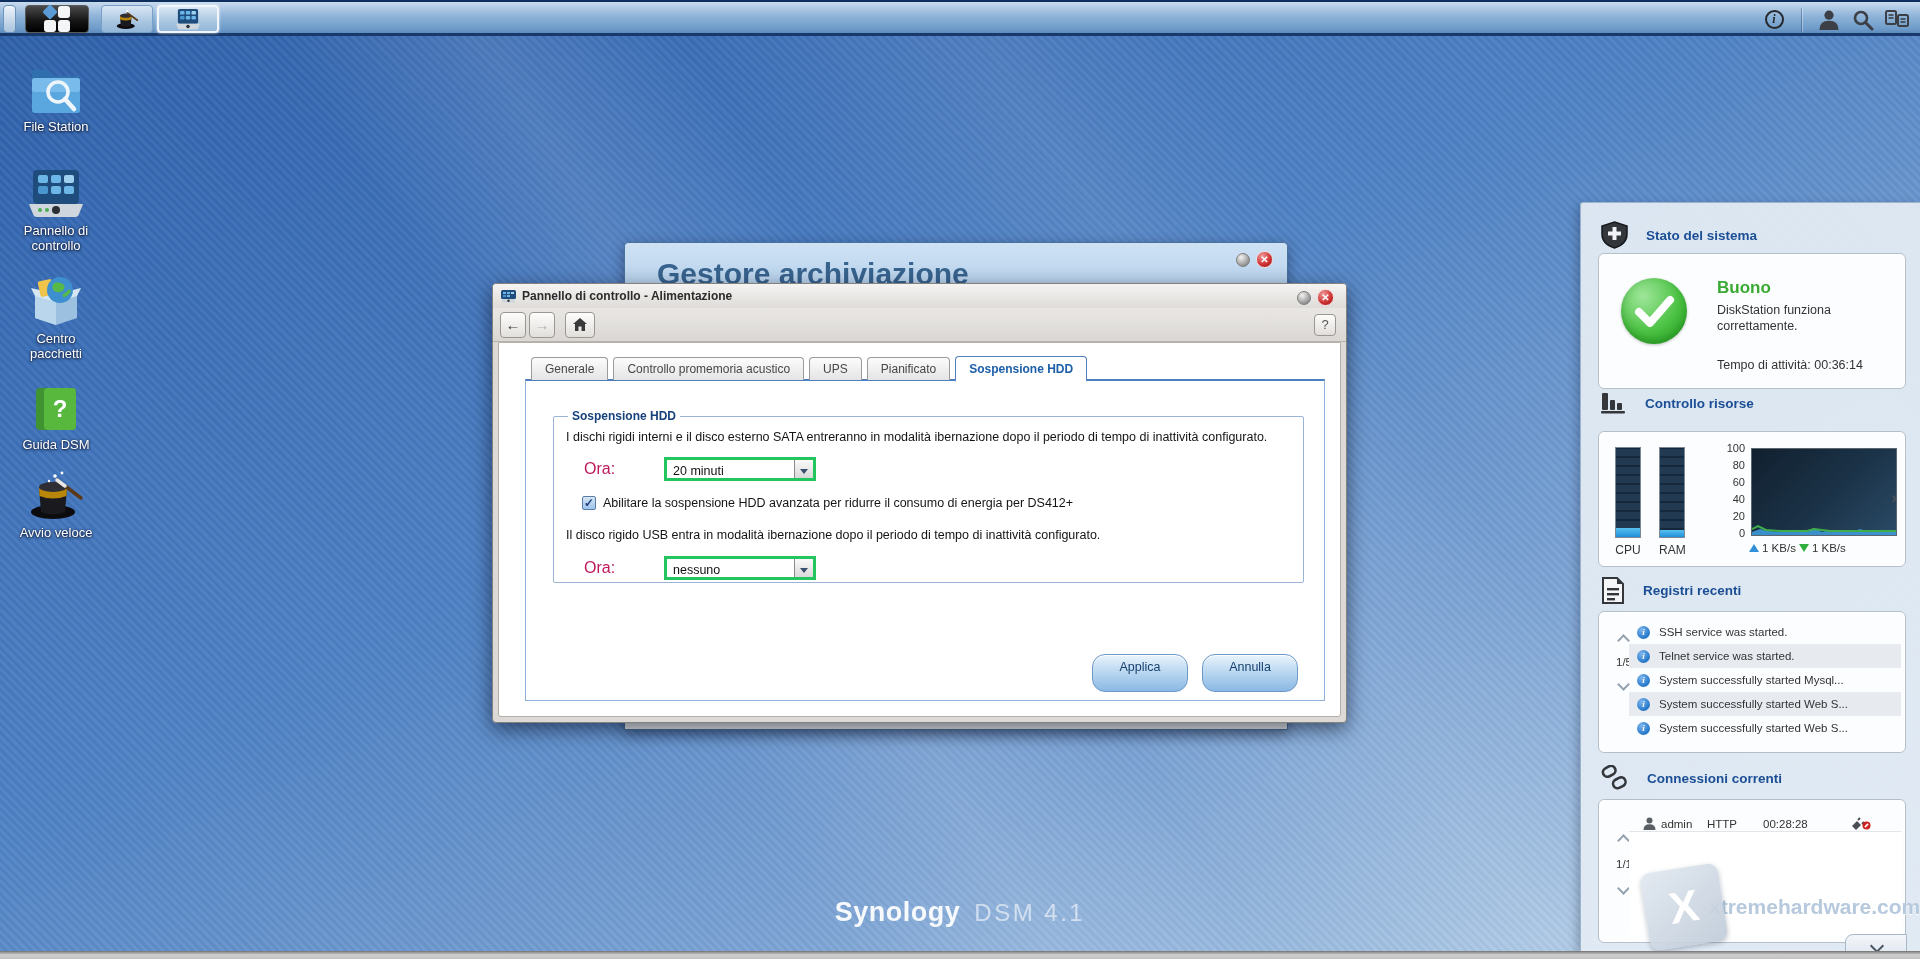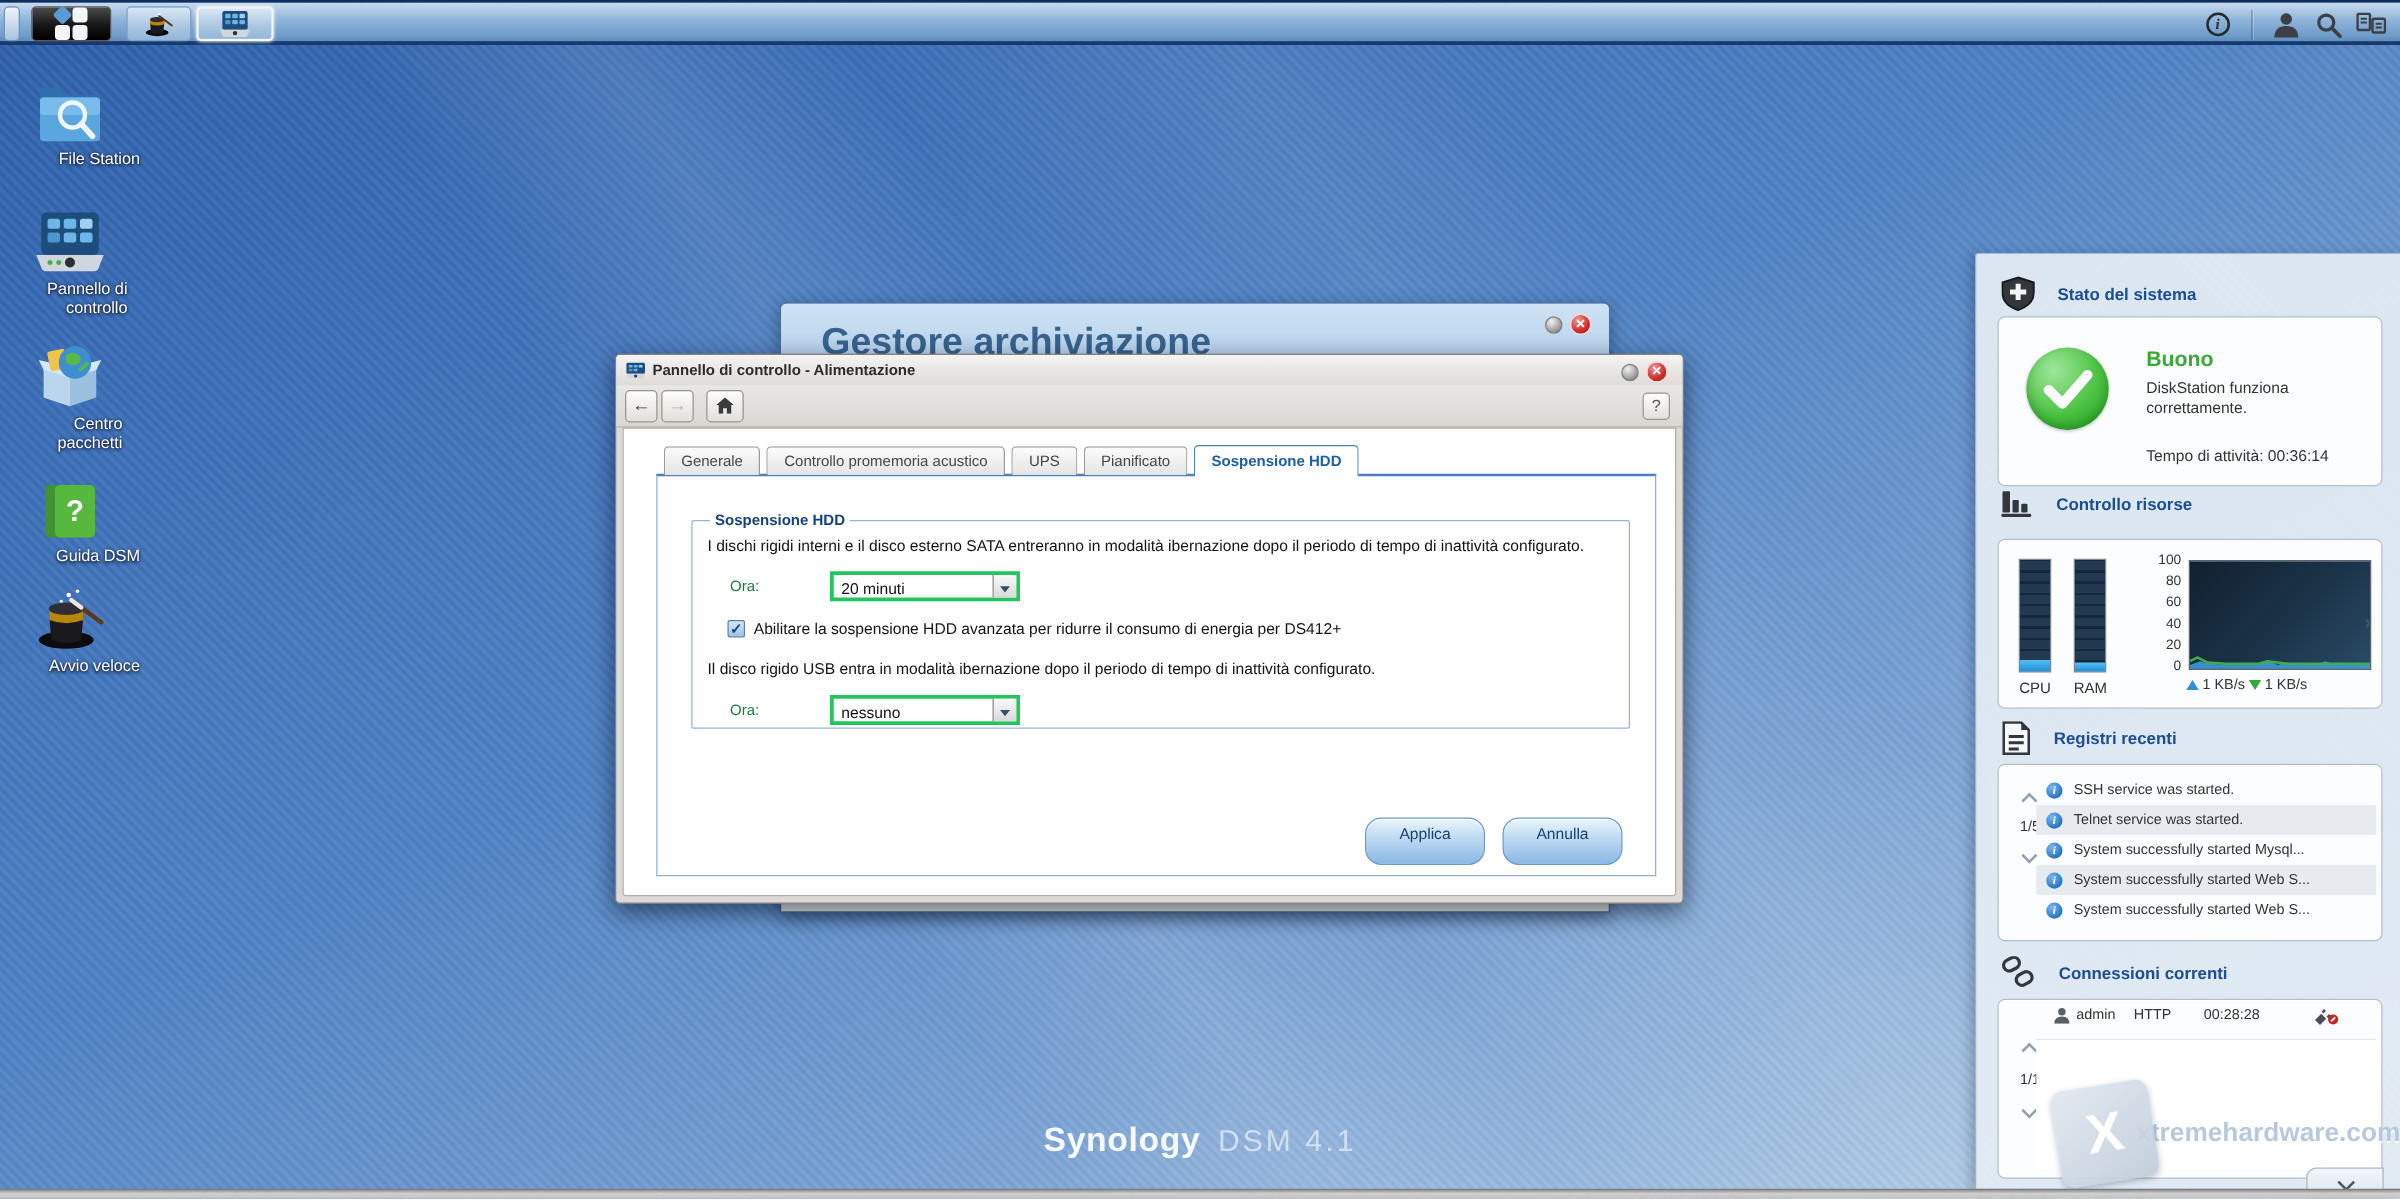--- a/index.html
+++ b/index.html
@@ -27,21 +27,21 @@
     display:flex; align-items:center; justify-content:center; }
   .tb-app.active { border:2px solid #f2f6fa; box-shadow:0 0 3px rgba(255,255,255,.8); }
   .tb-right { position:absolute; right:0; top:2px; height:31px; display:flex; align-items:center; }
   .tb-sep { width:1px; height:24px; background:rgba(20,50,90,.35); box-shadow:1px 0 0 rgba(255,255,255,.35); margin:0 10px; }
   .tb-ico { width:34px; height:28px; display:flex; align-items:center; justify-content:center; cursor:pointer; }
   .info-ring { width:19px; height:19px; border:2.5px solid #26292e; border-radius:50%;
     display:flex; align-items:center; justify-content:center;
     font:italic bold 12px "Liberation Serif",serif; color:#26292e; }
 
   
-  .desk-item { position:absolute; left:0; width:112px; text-align:right; cursor:pointer; z-index:5; }
+  .desk-item { position:absolute; left:0; width:112px; text-align:center; cursor:pointer; z-index:5; }
   .desk-item .ic { height:54px; display:flex; align-items:flex-end; justify-content:center; }
   .desk-item .lbl { margin-top:6px; font-size:13px; color:#fff; line-height:1.12;
     text-shadow:0 1px 3px rgba(0,0,20,.85), 0 0 2px rgba(0,0,20,.6); }
 
   
   .bg-window { position:absolute; left:624px; top:242px; width:664px; height:488px; z-index:10;
     border:1px solid #48719c; border-radius:5px 5px 0 0; background:#e4e7ea; box-shadow:0 4px 14px rgba(0,10,30,.4); }
   .bg-window .hdr { height:70px; border-radius:4px 4px 0 0;
     background:linear-gradient(#cfe2f4,#b4d0eb 70%,#a8c8e6); }
   .bg-window .ttl { position:absolute; left:32px; top:14px; font-size:30px; font-weight:bold; color:#2c5a86; opacity:.92; }
@@ -74,21 +74,21 @@
     border-radius:4px 4px 0 0; cursor:pointer; white-space:nowrap; }
   .tab.active { height:26px; line-height:25px; font-weight:bold; color:#1c5fa8;
     background:#fff; border:1px solid #4d7fbe; border-bottom:2px solid #fff; margin-bottom:-2px; }
   .panel { position:absolute; left:26px; top:36px; width:800px; height:322px;
     border:1px solid #8fb1d9; border-top:2px solid #4d7fbe; background:#fff; }
   fieldset.hdd { position:absolute; left:27px; top:28px; width:748px; height:174px;
     border:1px solid #9ab4d8; border-radius:2px; padding:2px 10px 8px 10px; }
   fieldset.hdd legend { font-size:12px; font-weight:bold; color:#16427c; padding:0 4px; margin-left:4px; }
   .ftext { font-size:12.5px; color:#141414; line-height:1.38; }
   .frow { display:flex; align-items:center; margin:11px 0 0 20px; }
-  .frow .flabel { width:80px; font-size:12px; color:#15803d; }
+  .frow .flabel { width:80px; font-size:16px; color:#be185d; }
   .selectbox { position:relative; width:152px; height:24px; background:#fff; border:3px solid #22c55e; cursor:pointer; }
   .selectbox .val { position:absolute; left:6px; top:4px; font-size:12.5px; color:#111; }
   .selectbox .trig { position:absolute; right:0; top:0; bottom:0; width:19px; border-left:1px solid #8a8a8a;
     background:linear-gradient(#fafafa,#d9d9d9); }
   .selectbox .trig::after { content:""; position:absolute; left:5px; top:9px;
     border-left:4px solid transparent; border-right:4px solid transparent; border-top:5px solid #38506e; }
   .cbrow { display:flex; align-items:center; gap:7px; margin:15px 0 0 18px; }
   .checkbox { width:14px; height:14px; border:1px solid #5a7da6; border-radius:2px;
     background:linear-gradient(#d6e6f6,#9dc3ea); text-align:center; line-height:13px;
     font-size:12px; font-weight:bold; color:#1e3f7a; cursor:pointer; }
@@ -129,21 +129,21 @@
     border-left:2px solid #93a1af; border-top:2px solid #93a1af; }
   .pgchev.up::before { transform:rotate(45deg); }
   .pgchev.down::before { transform:rotate(225deg); }
   .pgnum { position:absolute; left:10px; width:30px; text-align:center; font-size:11.5px; color:#333; }
   .logrow { position:absolute; left:30px; width:272px; height:24px; display:flex; align-items:center; gap:9px;
     padding-left:8px; font-size:11.5px; color:#333; white-space:nowrap; overflow:hidden; }
   .logrow.alt { background:#e7ebf0; }
   .ibadge { flex:0 0 13px; width:13px; height:13px; border-radius:50%;
     background:radial-gradient(circle at 35% 30%, #7fb6ec, #2f7fd0 60%, #1b5ea6);
     color:#fff; font:italic bold 9px "Liberation Serif",serif; text-align:center; line-height:13px; }
-  .connrow { position:absolute; left:30px; top:6px; width:272px; height:24px; display:flex; align-items:flex-start;
+  .connrow { position:absolute; left:30px; top:6px; width:272px; height:24px; display:flex; align-items:flex-end;
     font-size:11.5px; color:#333; }
   .connarea { position:absolute; left:30px; top:31px; width:272px; height:104px; background:#fff; border-top:1px solid #e2e6ea; }
   .collapse-tab { position:absolute; left:1845px; top:934px; width:62px; height:25px; z-index:35;
     background:linear-gradient(#f3f6fa,#dde5ee); border:1px solid #a9b8c9; border-radius:8px 0 0 0; cursor:pointer; }
   .collapse-tab::after { content:""; position:absolute; left:26px; top:6px; width:8px; height:8px;
     border-left:2px solid #4a545f; border-top:2px solid #4a545f; transform:rotate(225deg); }
 
   
   .wmark { position:absolute; left:1645px; top:868px; z-index:40; display:flex; align-items:center; pointer-events:none; }
   .wmark .xsq { width:78px; height:78px; border-radius:10px; transform:rotate(-9deg);

